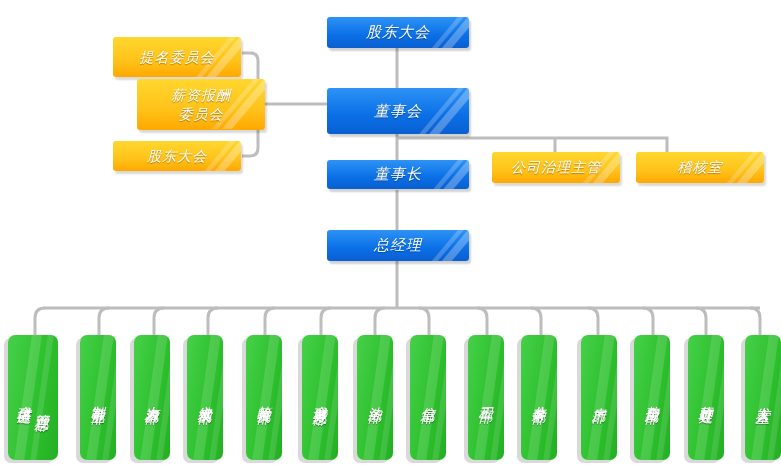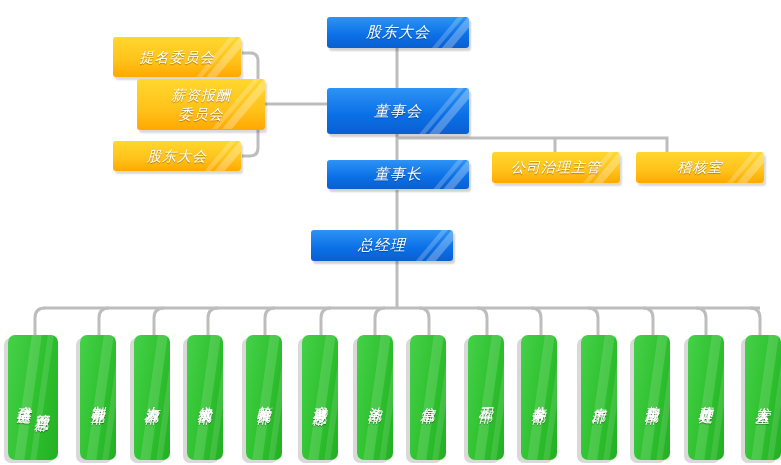--- a/index.html
+++ b/index.html
@@ -64,21 +64,21 @@
 
 <div class="box blue" style="left:327px;top:17px;width:142px;height:31px;">
   <span class="lbl">股东大会</span>
 </div>
 <div class="box blue" style="left:327px;top:88px;width:142px;height:46px;">
   <span class="lbl">董事会</span>
 </div>
 <div class="box blue" style="left:327px;top:160px;width:142px;height:29px;">
   <span class="lbl">董事长</span>
 </div>
-<div class="box blue" style="left:311px;top:230px;width:142px;height:31px;">
+<div class="box blue" style="left:327px;top:230px;width:142px;height:31px;">
   <span class="lbl">总经理</span>
 </div>
 
 <div class="box yellow" style="left:113px;top:37px;width:128px;height:40px;">
   <span class="lbl">提名委员会</span>
 </div>
 <div class="box yellow" style="left:113px;top:79px;width:128px;height:51px;flex-direction:column;margin-left:24px;">
   <span class="lbl">薪资报酬</span>
   <span class="lbl">委员会</span>
 </div>

